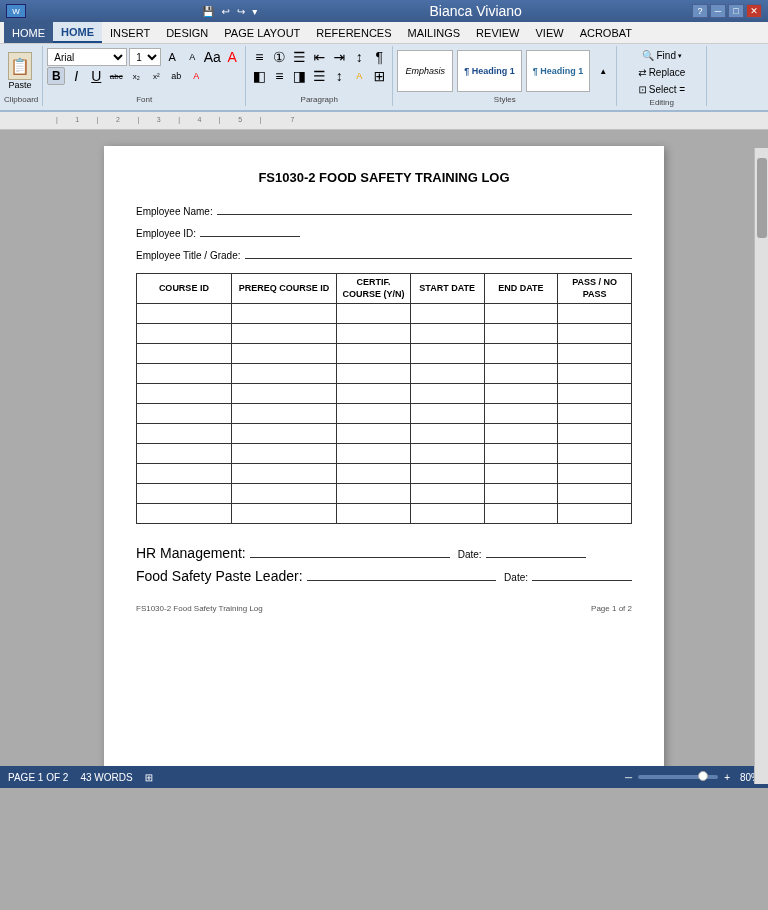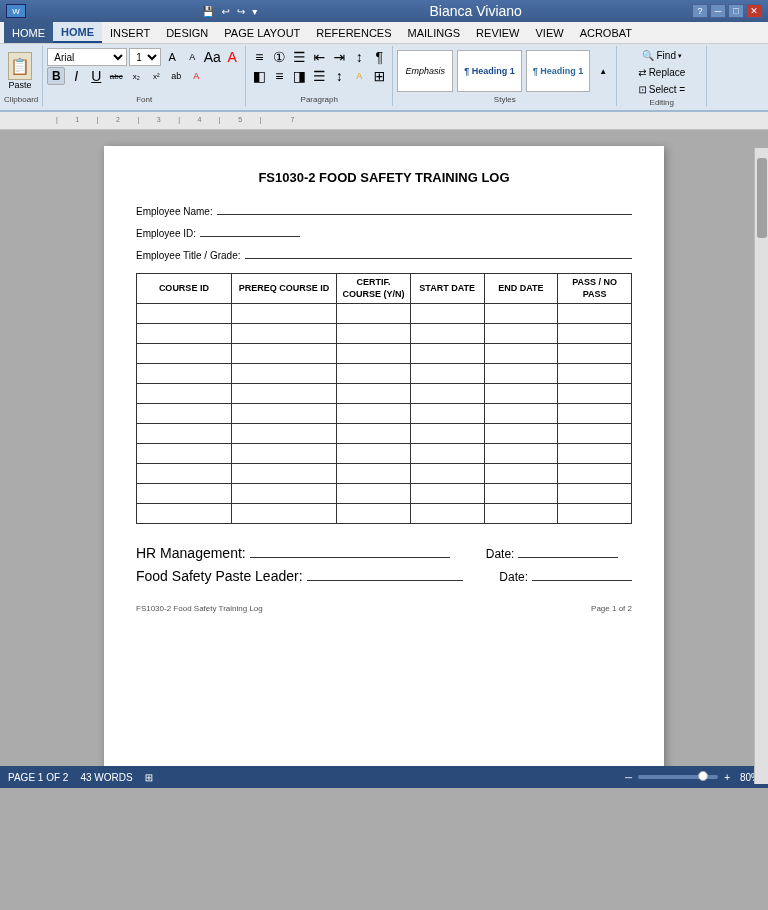--- a/index.html
+++ b/index.html
@@ -221,21 +221,21 @@
       margin-bottom: 6px;
       gap: 4px;
     }
     .sig-line .sig-label { font-size: 14px; white-space: nowrap; }
     .sig-line .sig-underline {
       border-bottom: 1px solid #333;
       flex: 1;
       height: 14px;
       max-width: 200px;
     }
-    .sig-line .date-label { font-size: 12px; white-space: nowrap; margin-left: 32px; }
+    .sig-line .date-label { font-size: 10px; white-space: nowrap; margin-left: 4px; }
     .sig-line .date-underline {
       border-bottom: 1px solid #333;
       width: 100px;
       height: 14px;
     }
 
     
     .page-footer {
       display: flex;
       justify-content: space-between;

